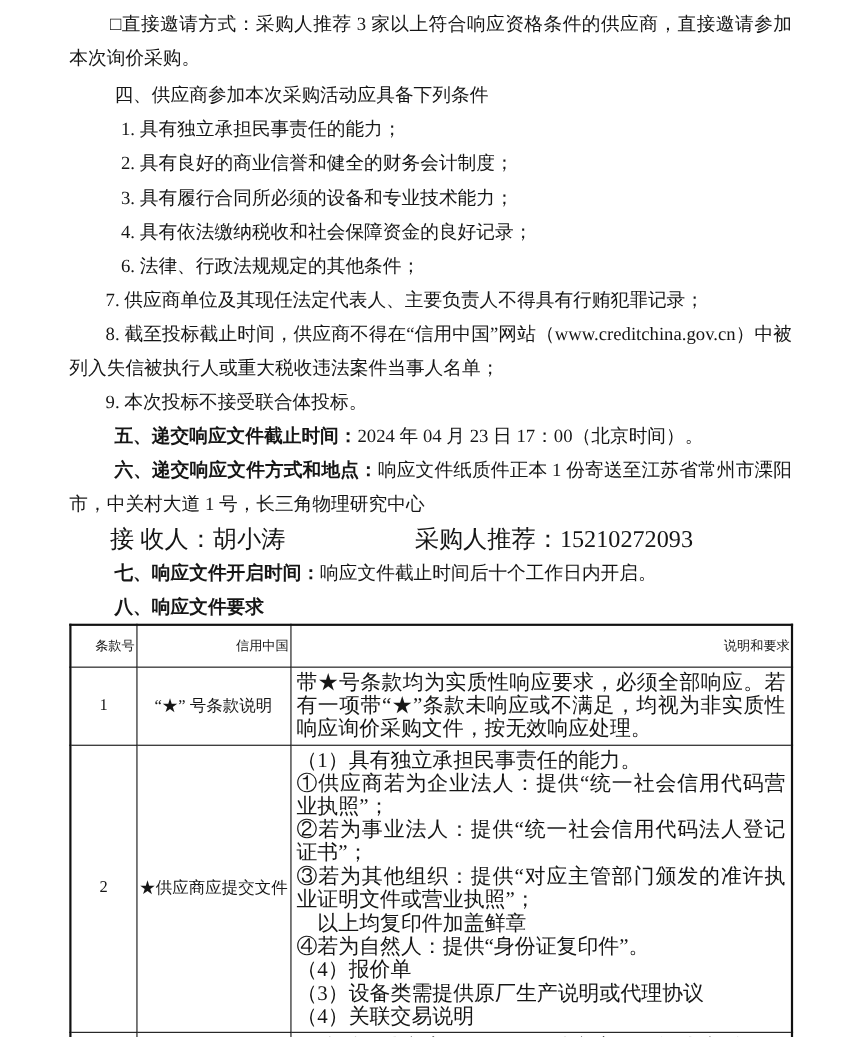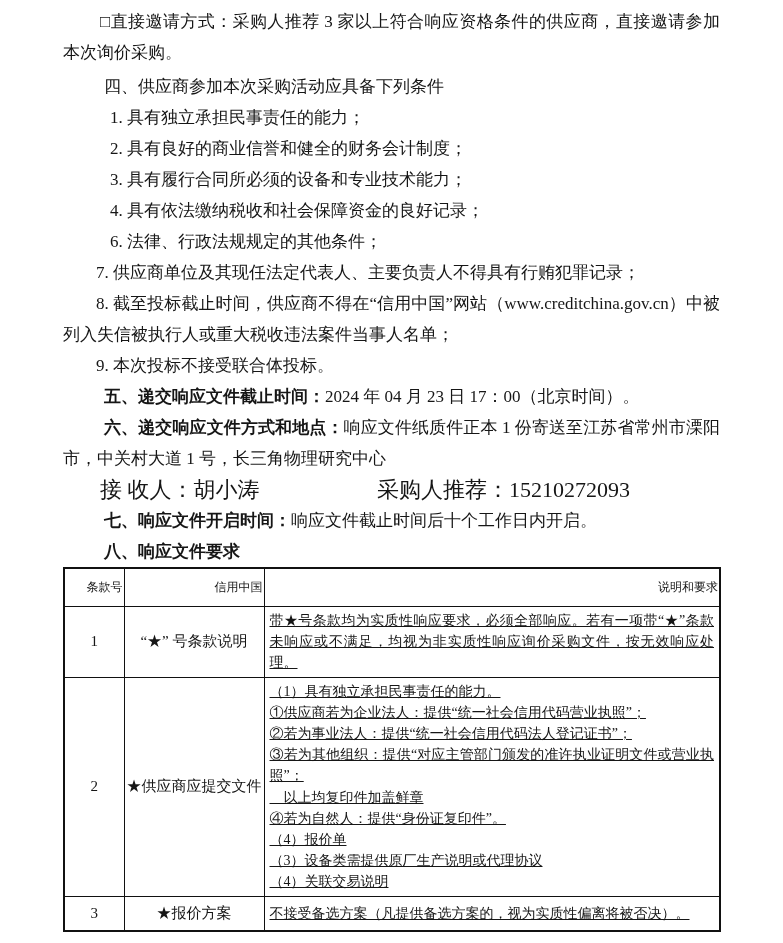--- a/index.html
+++ b/index.html
@@ -26,21 +26,21 @@
   table.req{
     border-collapse:collapse;table-layout:fixed;width:656px;
     border:2.5px solid #111;
   }
   .req th,.req td{border:1px solid #111;overflow:hidden;}
   .req th{
     height:35px;font-weight:normal;font-size:12px;text-align:right;
     vertical-align:middle;
   }
   .c-no,.c-name{text-align:center;vertical-align:middle;font-size:15px;}
-  .c-desc{vertical-align:middle;padding:3px 5px;font-size:14px;text-decoration:underline;}
+  .c-desc{vertical-align:middle;padding:3px 5px;font-size:19px;}
   .tline{line-height:21.2px;text-align:justify;}
   tr.r1{height:49px;}
   tr.r2{height:211px;}
   tr.r3{height:35px;}
   tr.rh{height:35px;}
 </style>
 </head>
 <body>
 
 <div class="doc">

